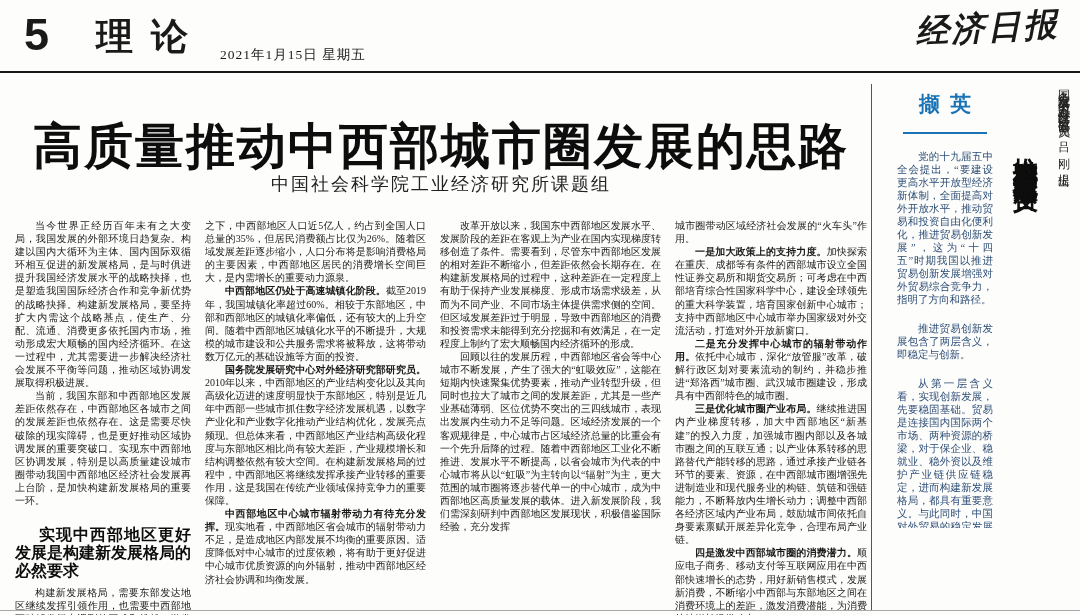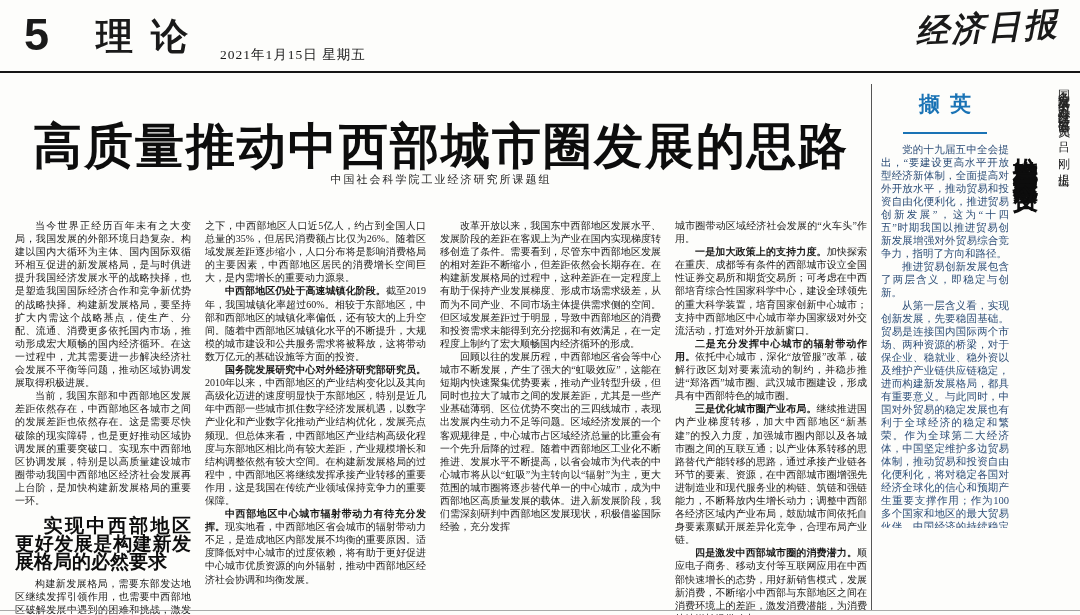--- a/index.html
+++ b/index.html
@@ -12,43 +12,43 @@
   .section{left:96px;top:18px;font-size:37px;font-weight:700;letter-spacing:18px;line-height:1;}
   .pagedate{left:220px;top:46px;font-size:13.5px;letter-spacing:1px;}
   .paper{left:900px;top:6px;width:175px;text-align:center;font-size:33px;font-weight:700;
          font-style:italic;letter-spacing:3px;transform:rotate(-3deg);}
   .hrule{left:0;right:0;top:71px;height:2px;background:#161616;}
   .bottomrule{left:0;right:0;top:610px;height:1px;background:#a9a9a9;}
   
   .headline{left:15px;top:84px;width:852px;text-align:center;
             font-family:"Liberation Sans","DejaVu Sans",sans-serif;
             font-weight:700;font-size:49px;line-height:1.2;letter-spacing:2px;color:#0d0d0d;}
-  .byline{left:15px;top:172px;width:852px;text-align:center;font-size:11px;letter-spacing:2px;color:#222;}
+  .byline{left:15px;top:172px;width:852px;text-align:center;font-size:18px;letter-spacing:2px;color:#222;}
   .columns{left:15px;top:219px;width:852px;height:408px;display:flex;gap:14px;overflow:hidden;}
   .col{flex:none;height:100%;overflow:hidden;}
   .col:nth-of-type(1){width:176px;}
   .col:nth-of-type(2){width:221px;}
   .col:nth-of-type(3){width:221px;}
   .col:nth-of-type(4){width:192px;}
   .para{margin:0;font-size:10px;line-height:13.1px;text-align:justify;text-indent:2em;color:#191919;}
   .para.cont{text-indent:0;}
   .para .lead{font-family:"Liberation Sans","DejaVu Sans",sans-serif;font-weight:bold;}
-  .subhead{margin:10px 0 6px;font-family:"Liberation Sans","DejaVu Sans",sans-serif;font-weight:bold;
-           font-size:19px;line-height:18px;text-indent:1.5em;text-align:justify;color:#0d0d0d;}
+  .subhead{margin:19px 0 6px;font-family:"Liberation Sans","DejaVu Sans",sans-serif;font-weight:bold;
+           font-size:16px;line-height:18px;text-indent:1.5em;text-align:justify;color:#0d0d0d;}
   .secthead{margin:2px 0 8px;font-family:"Liberation Sans","DejaVu Sans",sans-serif;font-weight:bold;
             font-size:15.5px;line-height:22px;text-indent:2em;text-align:justify;color:#0d0d0d;}
   .vdivider{left:871px;top:84px;width:1px;height:526px;background:#555;}
   
   .sidebar{left:881px;top:80px;width:199px;height:535px;}
   .narrow{position:absolute;left:0;top:0;width:128px;height:448px;overflow:hidden;}
   .cathead{text-align:center;margin:10px 0 9px;}
   .cathead span{display:inline-block;font-family:"Liberation Sans","DejaVu Sans",sans-serif;
                 font-weight:800;font-size:21px;letter-spacing:10px;padding:0 6px 14px 16px;
                 border-bottom:2px solid #1a73b5;color:#1a73b5;}
-  .s-para{margin:0;font-size:10.5px;line-height:13px;text-align:justify;text-indent:2em;color:#2c4d77;}
+  .s-para{margin:16px;font-size:10.5px;line-height:13px;text-align:justify;text-indent:2em;color:#2c4d77;}
   .wide{position:absolute;left:0;top:448px;width:170px;height:87px;overflow:hidden;}
   .vtitle{position:absolute;left:122px;top:58px;height:400px;writing-mode:vertical-rl;
           text-orientation:upright;font-size:25px;font-weight:900;letter-spacing:2px;
           line-height:44px;color:#0d0d0d;}
   .attrib{position:absolute;left:174px;top:0;height:490px;writing-mode:vertical-rl;
           text-orientation:upright;font-size:12px;letter-spacing:2px;color:#222;}
 </style>
 </head>
 <body>
 

